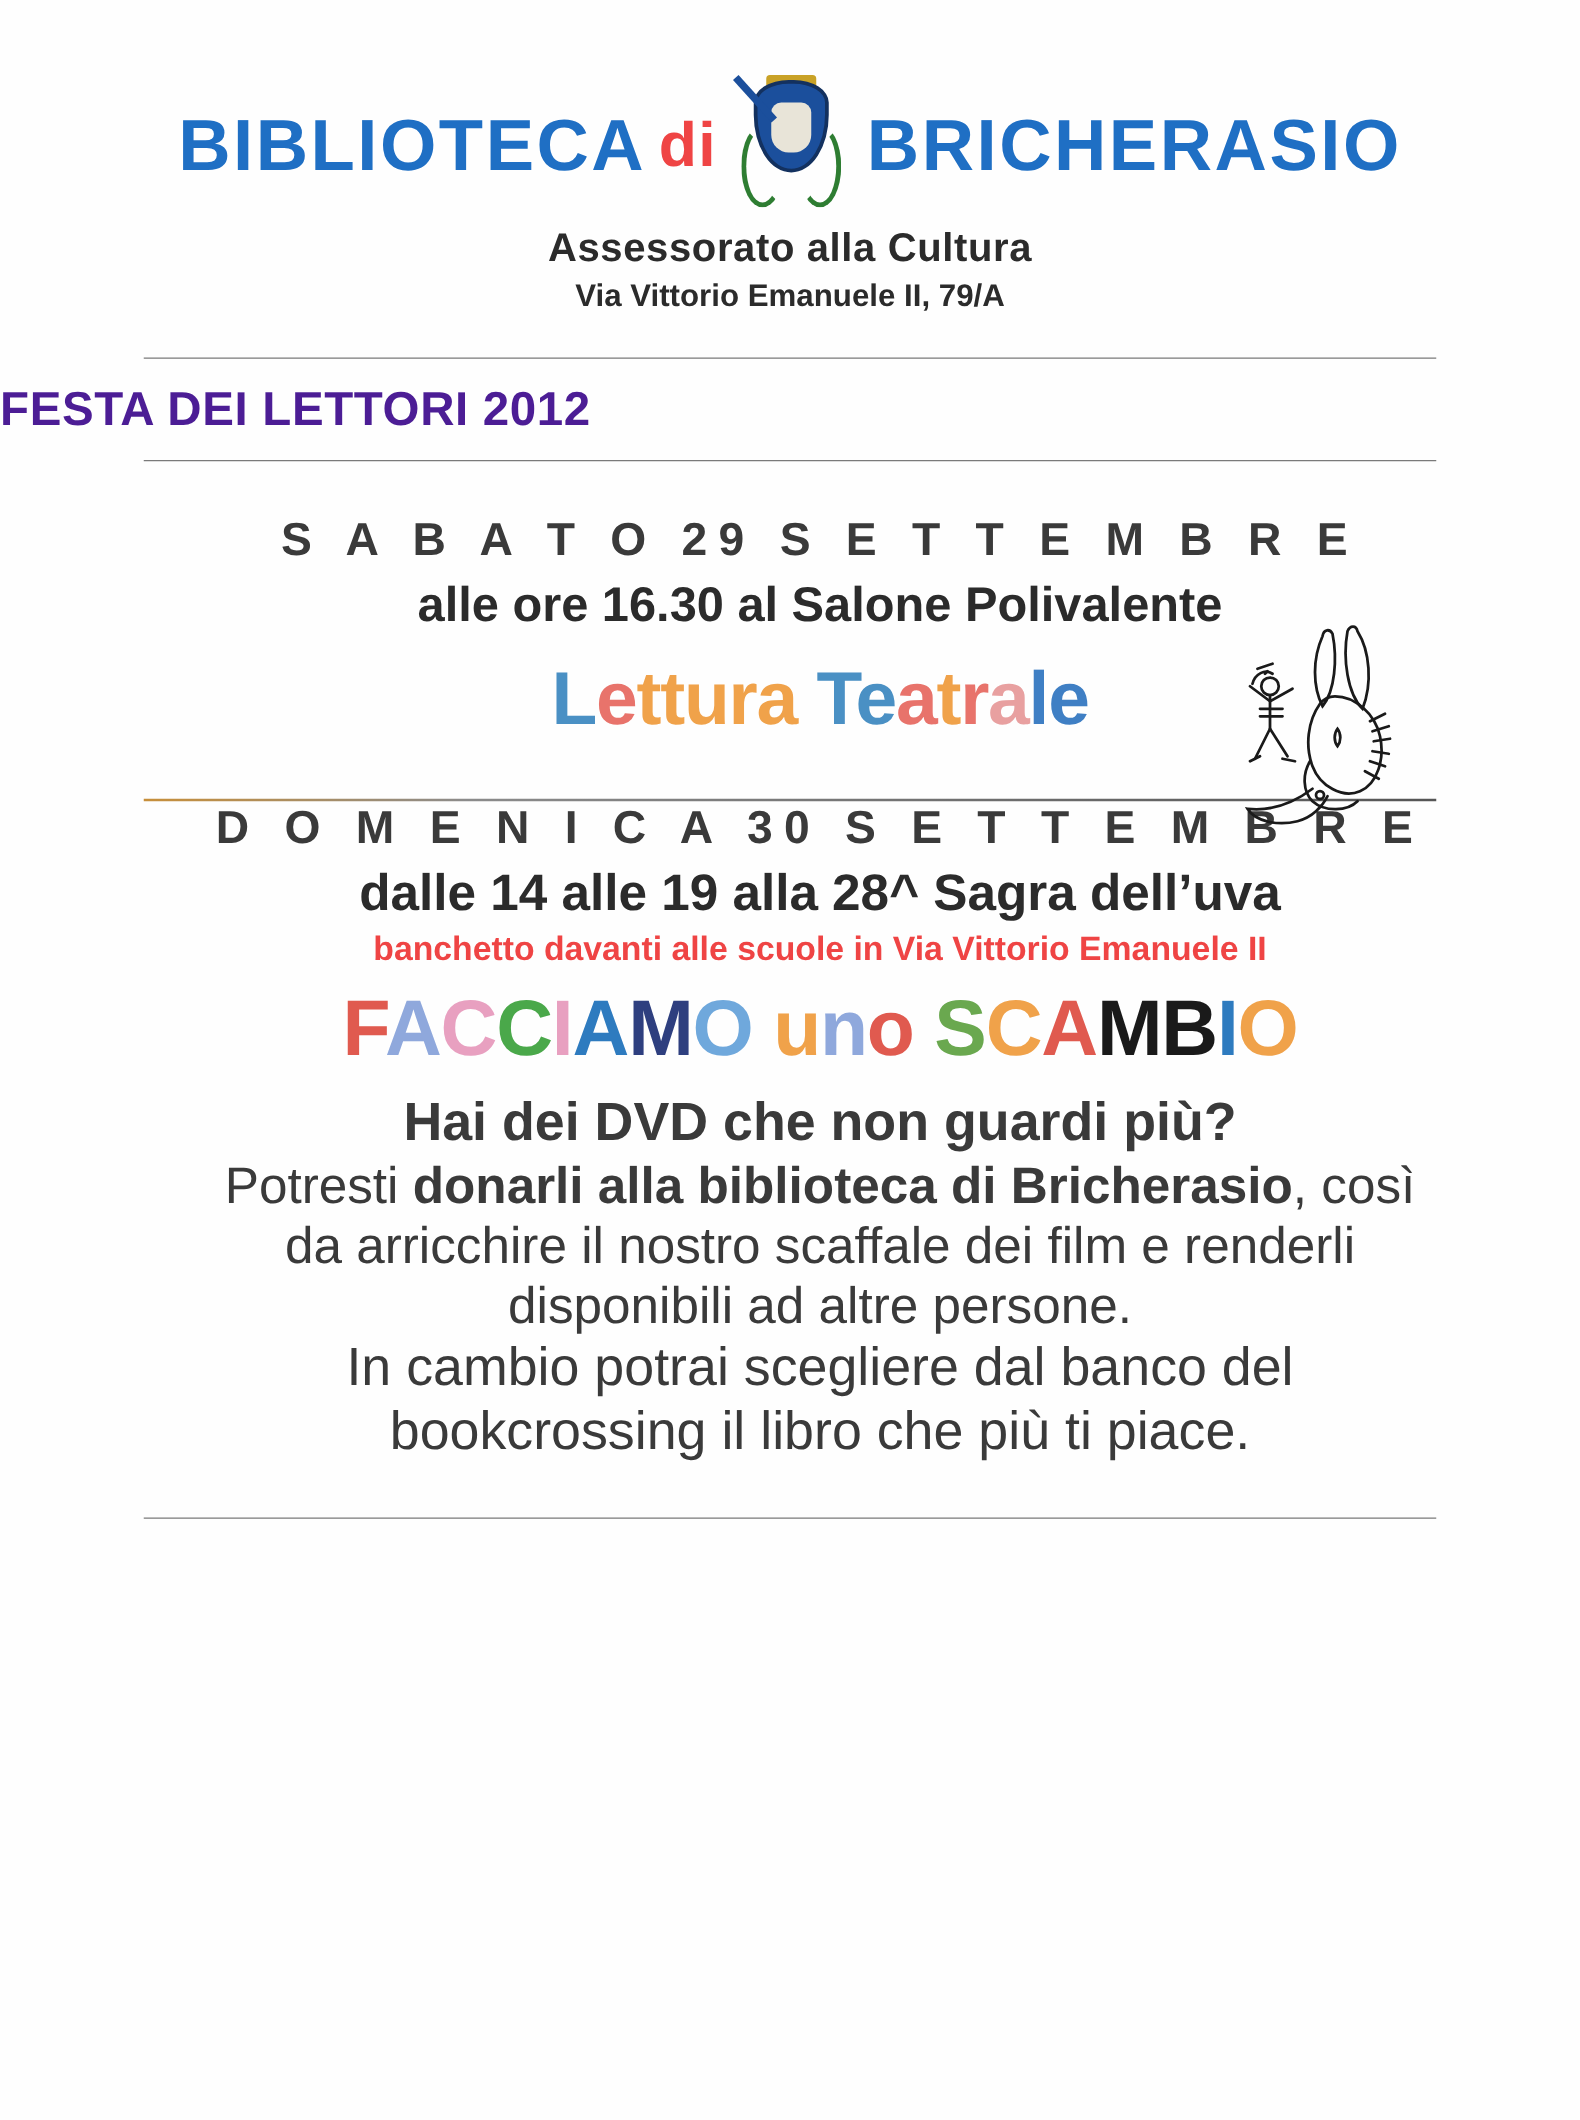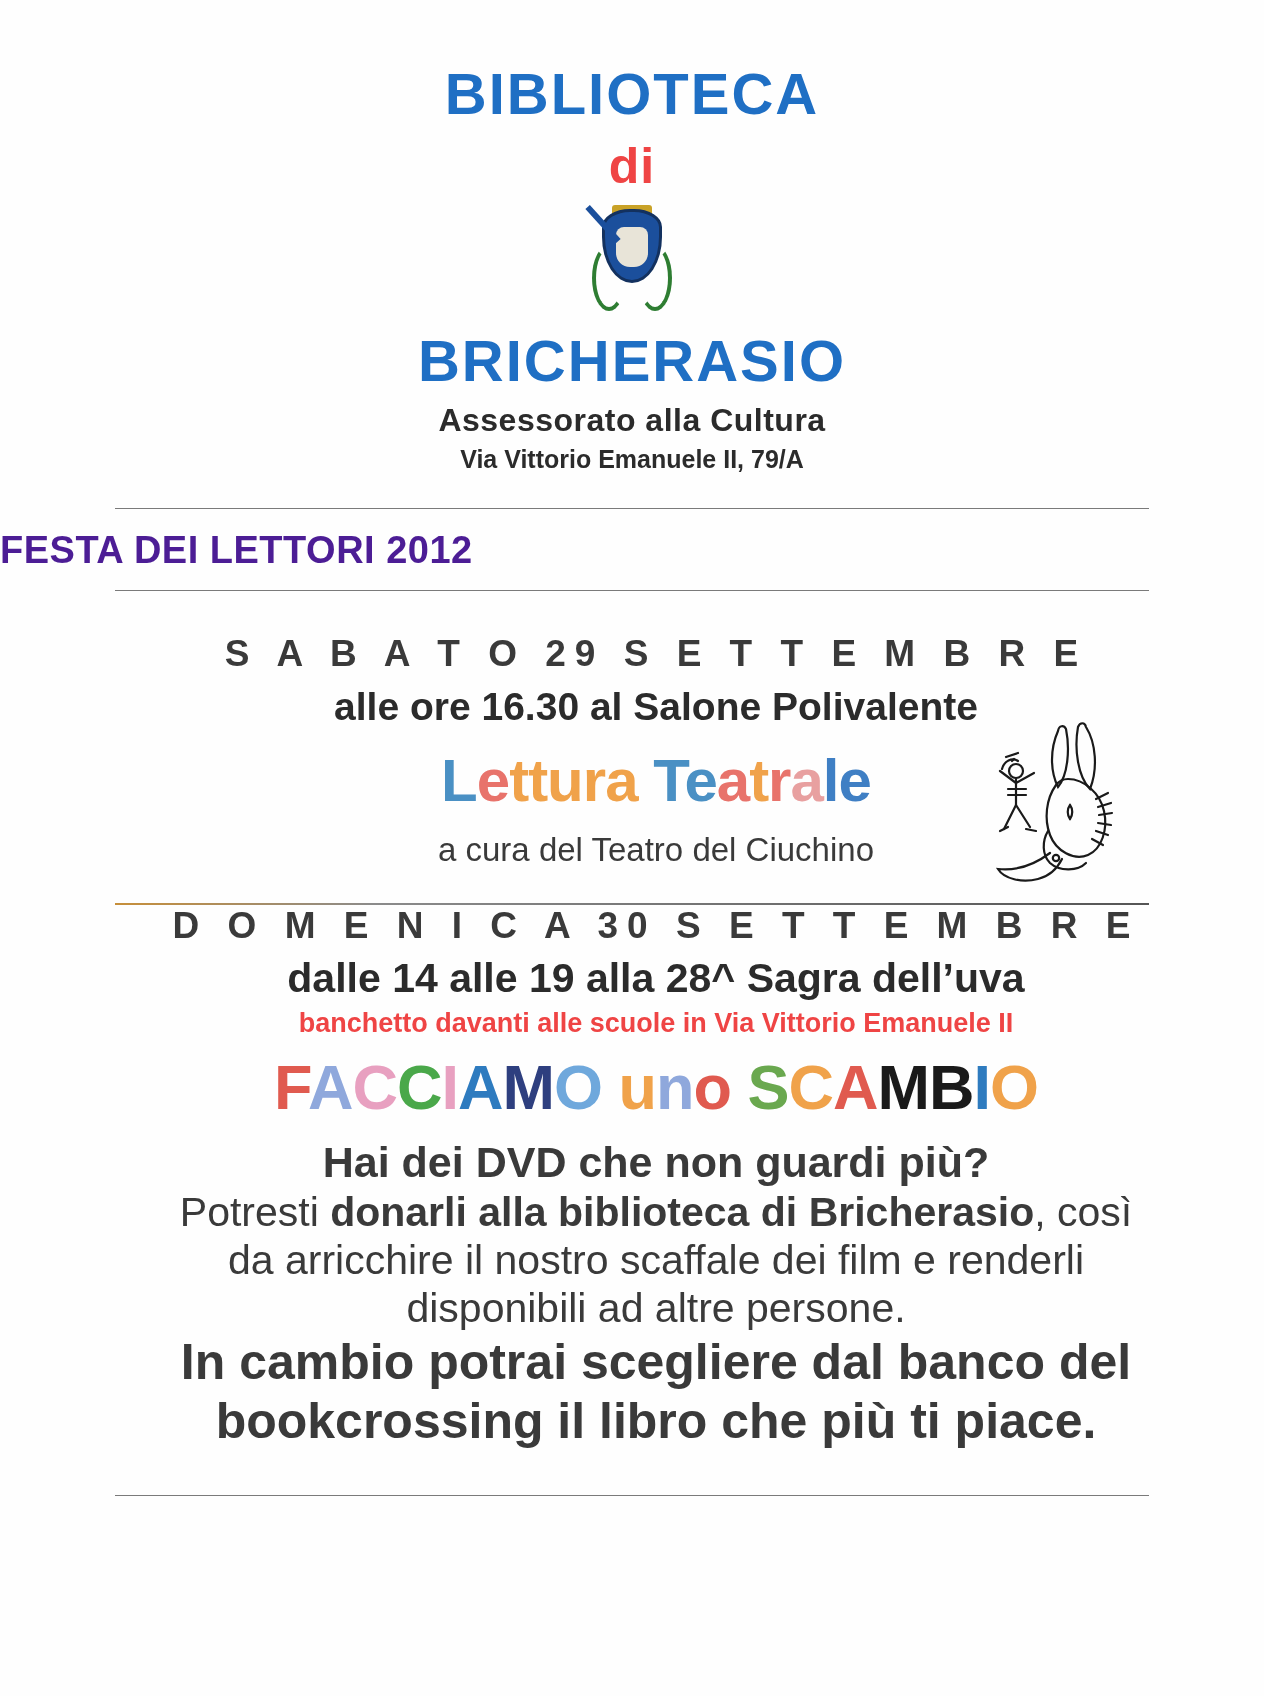--- a/index.html
+++ b/index.html
@@ -26,21 +26,20 @@
   
   .header {
     padding-top: 60px;
     text-align: center;
   }
   .header-title-row {
     display: flex;
     align-items: center;
     justify-content: center;
     gap: 10px;
-    flex-direction: column;
   }
   .biblio-word {
     font-size: 58px;
     font-weight: bold;
     color: #1f6fc4;
     letter-spacing: 2px;
     font-family: "Liberation Sans", sans-serif;
   }
   .biblio-di {
     font-size: 50px;
@@ -236,21 +235,21 @@
   .body-text {
     margin: 14px auto 0 auto;
     width: 1000px;
     text-align: center;
     font-size: 41px;
     line-height: 1.18;
     color: #3a3a3a;
   }
   .body-text .l1 { font-weight: bold; font-size: 43px; }
   .body-text b { font-weight: bold; }
-  .body-text .l5 { font-weight: bold; font-size: 50px; }
+  .body-text .l5 { font-weight: normal; font-size: 43px; }
 
   .bottom-rule {
     margin-top: 44px;
   }
 </style>
 </head>
 <body>
 
 <div class="page">
 
@@ -304,21 +303,20 @@
           <path d="M56 56 C58 48 66 44 72 48"></path>
           <circle cx="70" cy="58" r="7"></circle>
           <path d="M70 65 L70 92"></path>
           <path d="M70 70 L54 58 M70 70 L88 60"></path>
           <path d="M70 92 L58 116 M70 92 L84 114"></path>
           <path d="M62 76 L80 76 M62 82 L80 82"></path>
           <path d="M54 118 L62 114 M80 116 L90 118"></path>
         </g>
       </svg>
     </div>
-    <div class="curated">a cura del Teatro del Ciuchino</div>
   </div>
 
   <div class="rule-colored" style="margin-top:34px"></div>
 
   <div class="section sunday">
     <div class="day-line2">D O M E N I C A  30  S E T T E M B R E</div>
     <div class="sagra-line">dalle 14 alle 19 alla 28^ Sagra dell’uva</div>
     <div class="banchetto">banchetto davanti alle scuole in Via Vittorio Emanuele II</div>
     <div class="facciamo" id="facciamo"><span style="color: rgb(224, 90, 79);">F</span><span style="color: rgb(143, 168, 220);">A</span><span style="color: rgb(232, 160, 192);">C</span><span style="color: rgb(74, 168, 74);">C</span><span style="color: rgb(232, 160, 192);">I</span><span style="color: rgb(46, 123, 191);">A</span><span style="color: rgb(46, 63, 127);">M</span><span style="color: rgb(111, 168, 220);">O</span><span style="color: rgb(255, 255, 255);">&nbsp;</span><span style="color: rgb(240, 162, 74);">u</span><span style="color: rgb(143, 168, 220);">n</span><span style="color: rgb(224, 90, 79);">o</span><span style="color: rgb(255, 255, 255);">&nbsp;</span><span style="color: rgb(106, 168, 79);">S</span><span style="color: rgb(240, 162, 74);">C</span><span style="color: rgb(224, 90, 79);">A</span><span style="color: rgb(26, 26, 26);">M</span><span style="color: rgb(26, 26, 26);">B</span><span style="color: rgb(46, 123, 191);">I</span><span style="color: rgb(240, 162, 74);">O</span></div>
 

